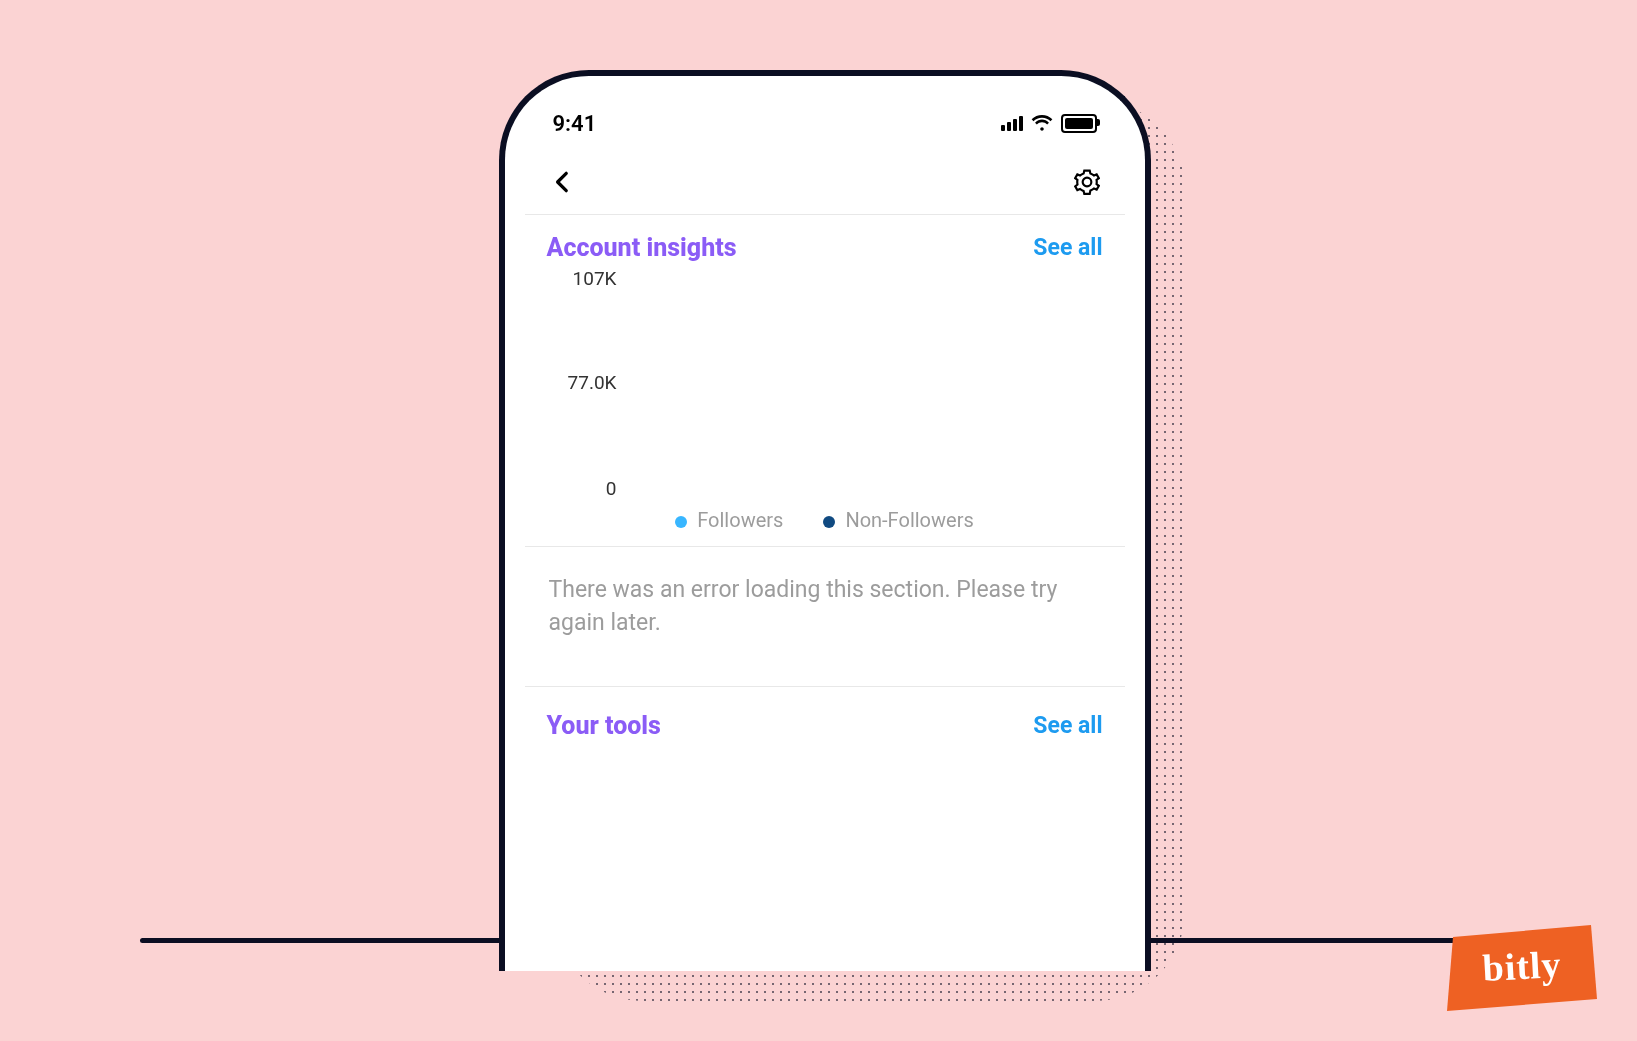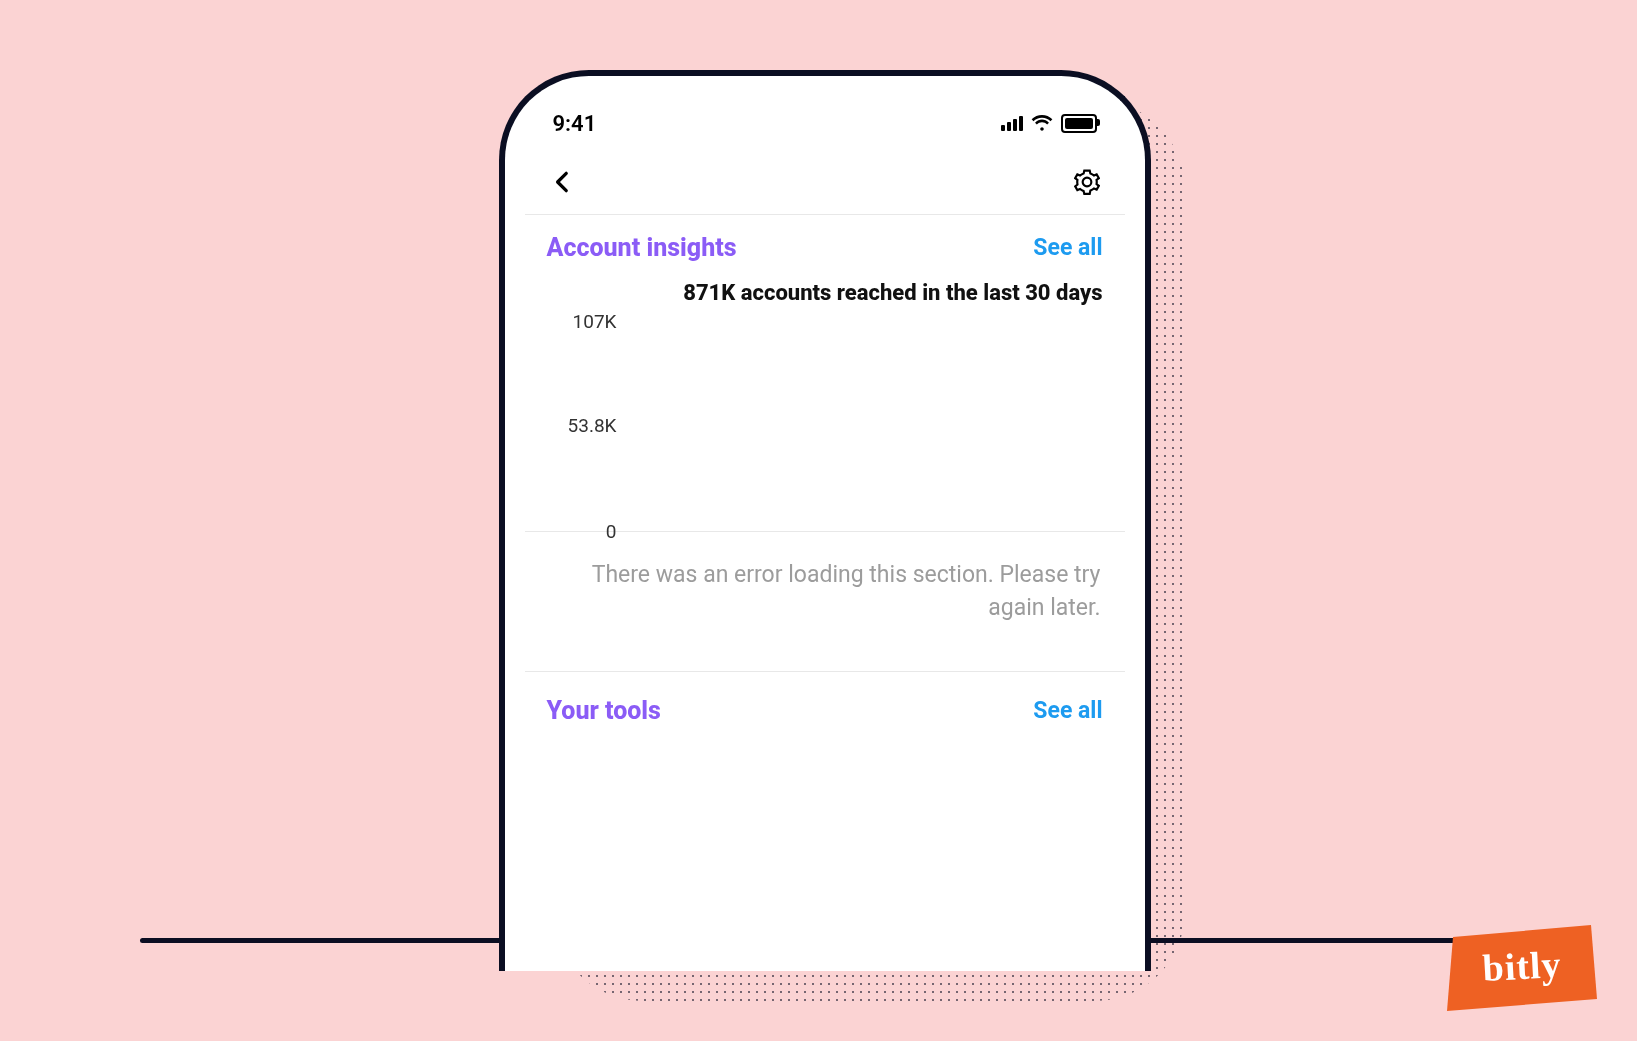--- a/index.html
+++ b/index.html
@@ -40,21 +40,21 @@
     background:#ffffff;
     overflow:hidden;
   }
   .bezel{
     padding:20px 20px 0 20px;height:100%;box-sizing:border-box;
   }
   .screen{
     background:#ffffff;height:100%;
     border-radius:62px 62px 0 0;
     overflow:hidden;
-    display:flex;flex-direction:column;text-align:right;
+    display:flex;flex-direction:column;
   }
   
   .status{
     height:54px;flex:0 0 auto;
     display:flex;align-items:center;justify-content:space-between;
     padding:0 28px;
     font-size:22px;font-weight:600;color:#000;
   }
   .status .right{display:flex;align-items:center;gap:8px;}
   .signal{display:inline-flex;align-items:flex-end;gap:2px;height:16px;}
@@ -179,28 +179,27 @@
                   <path fill="none" stroke="#000" stroke-width="2" d="M12 8a4 4 0 1 0 .001 8.001A4 4 0 0 0 12 8zm9 4c0 .7-.1 1.3-.2 1.9l2.1 1.6-2 3.5-2.5-1a8.7 8.7 0 0 1-3.3 1.9L14.5 23h-5l-.6-2.6a8.7 8.7 0 0 1-3.3-1.9l-2.5 1-2-3.5 2.1-1.6C3.1 13.3 3 12.7 3 12s.1-1.3.2-1.9L1.1 8.5l2-3.5 2.5 1A8.7 8.7 0 0 1 8.9 4.1L9.5 1.5h5l.6 2.6a8.7 8.7 0 0 1 3.3 1.9l2.5-1 2 3.5-2.1 1.6c.1.6.2 1.2.2 1.9z"></path>
                 </svg>
             </span>
           </div>
 
           <div class="sec">
             <div class="secrow">
               <h2>Account insights</h2>
               <span class="link">See all</span>
             </div>
-            <div class="reach-main">871K accounts reached in the last 30 days</div>
           </div>
 
           <div class="chart-wrap">
             <div class="chart">
               <div class="yaxis" id="yaxis">
                   <span style="top: 0%;">107K</span>
-                  <span style="top: 49.7196%;">53.8K</span>
+                  <span style="top: 49.7196%;">77.0K</span>
                   <span style="top: 100%;">0</span>
                 </div>
               <div class="bars" id="bars">
                   <div class="bar-col">
                     <div class="bar non" style="height: 0%;"></div>
                   </div>
                   <div class="bar-col">
                     <div class="bar non" style="height: 25.2336%;"></div>
                   </div>
                   <div class="bar-col">
@@ -282,20 +281,24 @@
                   <div class="bar-col">
                     <div class="bar non" style="height: 87.8505%;"></div>
                   </div>
                   <div class="bar-col">
                     <div class="bar non" style="height: 84.1121%;"></div>
                   </div>
                   <div class="bar-col">
                     <div class="bar non" style="height: 91.5888%;"></div>
                   </div>
                 </div>
+            </div>
+            <div class="legend">
+              <span><span class="swatch f"></span><span>Followers</span></span>
+              <span><span class="swatch n"></span><span>Non-Followers</span></span>
             </div>
           </div>
 
           <div class="error-block">There was an error loading this section. Please try again later.</div>
 
           <div class="sec-tools">
             <div class="secrow">
               <h2>Your tools</h2>
               <span class="link">See all</span>
             </div>

